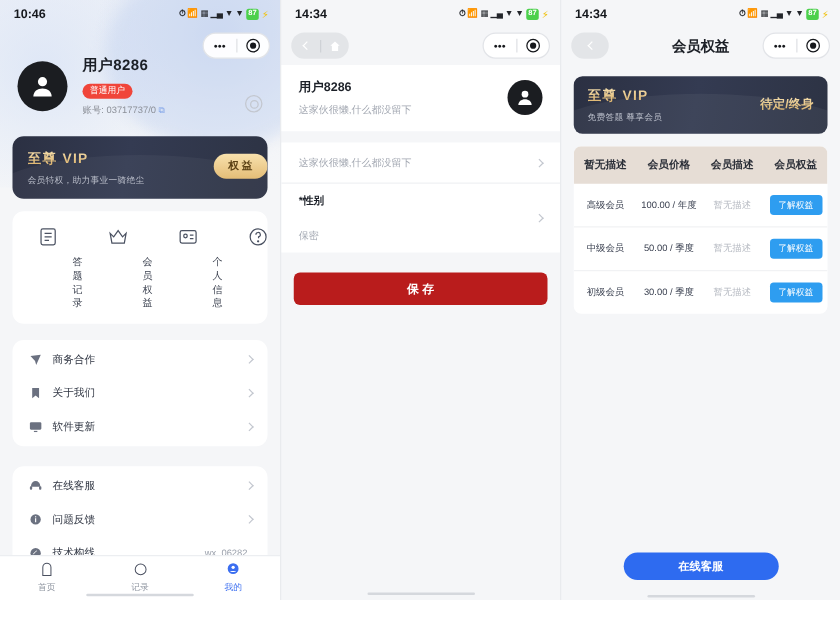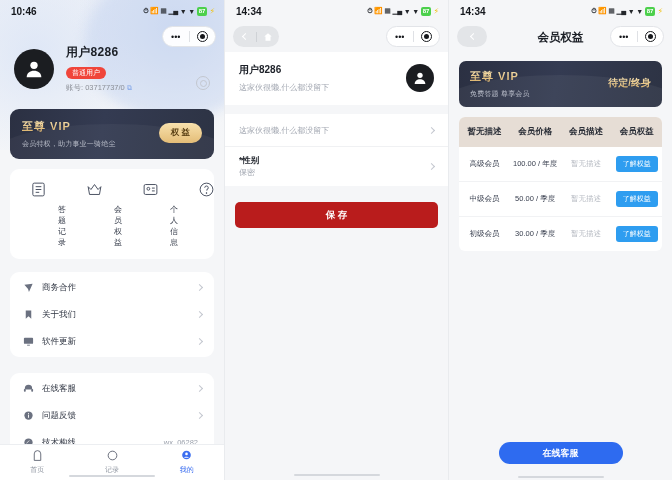--- a/index.html
+++ b/index.html
@@ -80,21 +80,21 @@
   .vipcard:before{
     content:""; position:absolute; left:-10%; bottom:-60%; width:120%; height:130%;
     border-radius:50%; background:rgba(255,255,255,0.045);
   }
   .vip-left { position: relative; z-index: 2; }
   .vip-title { font-size: 11px; font-weight: bold; letter-spacing: 1px;
     background: linear-gradient(180deg,#f7e3b4,#d9ad63); -webkit-background-clip: text;
     background-clip: text; color: transparent; }
   .vip-sub { font-size: 7px; color: #b9bdc9; margin-top: 5px; letter-spacing: .2px; }
   .vip-btn {
-    position: absolute; right: 12px; top: 14px; z-index: 2;
+    position: absolute; right: 0; top: 14px; z-index: 2;
     background: linear-gradient(180deg,#f8e1ad,#e4bd77); color: #5b4115;
     font-size: 8.5px; font-weight: bold; border-radius: 11px; padding: 4px 12px;
   }
 
   .grid4 {
     position: relative; z-index: 4; margin: 10px 10px 0 10px; background: #fff;
     border-radius: 9px; display: flex; padding: 12px 0 11px 0;
   }
   .g-item { flex: 1; display: flex; flex-direction: column; align-items: center; gap: 6px; }
   .g-ic { width: 17px; height: 17px; color: #4b5262; }
@@ -141,21 +141,21 @@
   .p2-desc { font-size: 8px; color: #a3a8b2; margin-top: 5px; }
   .p2-av { margin-left: auto; width: 28px; height: 28px; border-radius: 50%; background: #1b1d21;
     display:flex; align-items:center; justify-content:center; }
   .p2-av svg { width: 16px; height: 16px; fill: #fff; }
 
   .f-list { background: #fff; margin-top: 9px; }
   .f-row { display: flex; align-items: center; min-height: 33px; padding: 8px 14px; border-bottom: 0.5px solid #f0f1f3; }
   .f-row:last-child { border-bottom: none; }
   .f-main { flex: 1; }
   .f-label { font-size: 8.5px; font-weight: bold; color: #1c2028; }
-  .f-value { font-size: 8px; color: #a3a8b2; margin-top: 0; }
+  .f-value { font-size: 8px; color: #a3a8b2; margin-top: 16px; }
   .f-single { font-size: 8px; color: #a3a8b2; }
   .btn-primary {
     margin: 16px 10px 0 10px; height: 26px; border-radius: 5px; background: #b91c1c;
     display: flex; align-items: center; justify-content: center;
     color: #fff; font-size: 9.5px; font-weight: bold;
   }
 
   
   .p3-vip {
     margin: 9px 10px 0 10px; height: 46px; border-radius: 7px; overflow: hidden; position: relative;

